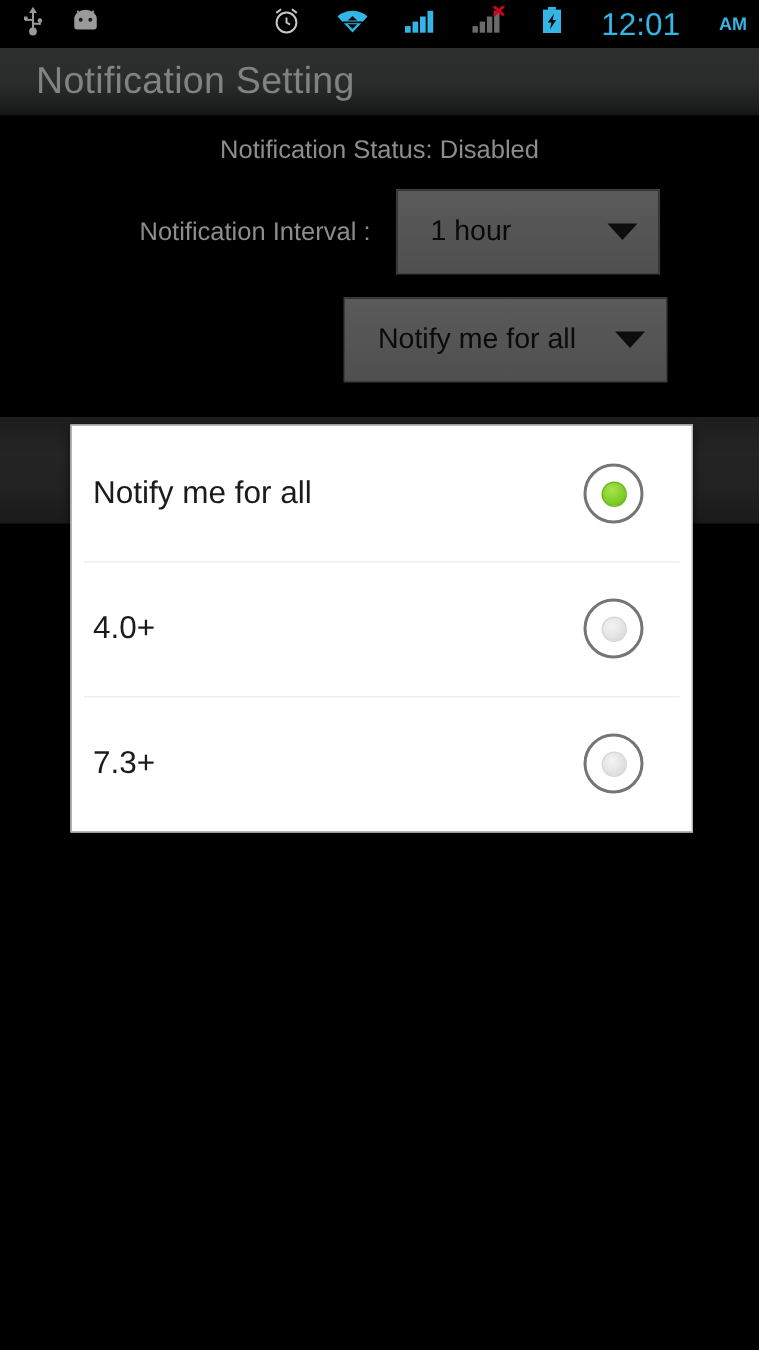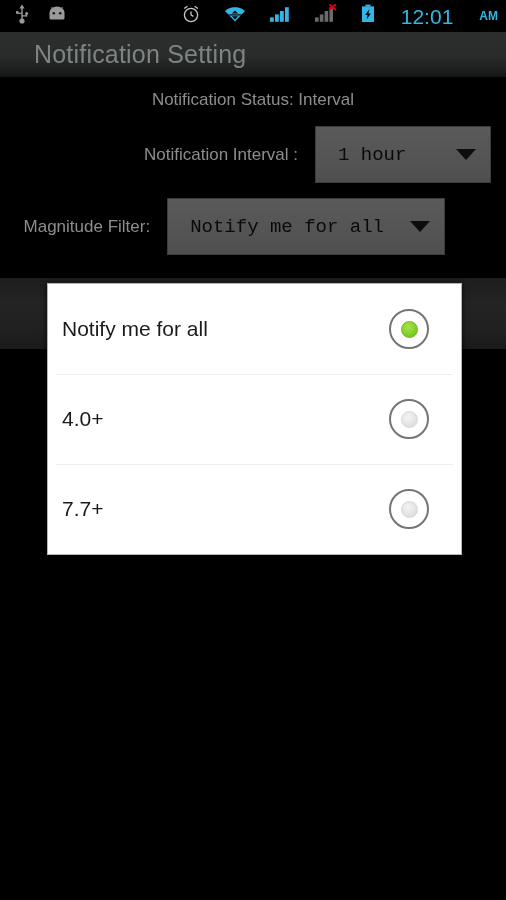--- a/index.html
+++ b/index.html
@@ -54,21 +54,21 @@
   
   .titlebar {
     position: absolute;
     left: 0; top: 32px;
     width: 506px; height: 46px;
     background: linear-gradient(to bottom, #2d2f2f 0%, #2a2c2c 52%, #1c1e1e 88%, #121313 100%);
     border-bottom: 1px solid #000;
     box-sizing: border-box;
     display: flex;
     align-items: center;
-    padding-left: 34px;
+    padding-left: 24px;
   }
   .title-text {
     color: #7d8481;
     font-size: 25px;
     font-weight: normal;
     letter-spacing: 0.2px;
   }
 
   
   .content {
@@ -84,40 +84,39 @@
     width: 506px;
     text-align: center;
     color: #8d8d8d;
     font-size: 17px;
   }
   .field-row {
     position: absolute;
     display: flex;
     align-items: center;
   }
-  .field-row.interval { left: 0; top: 47px; width: 491px; justify-content: flex-end; }
+  .field-row.interval { left: 0; top: 47px; width: 440px; justify-content: flex-end; }
   .field-row.magnitude { left: 0; top: 119px; width: 445px; justify-content: flex-end; }
 
   .field-label {
     color: #8d8d8d;
     font-size: 17px;
     margin-right: 17px;
     white-space: nowrap;
   }
   .spinner {
     background: linear-gradient(to bottom, #5a5a5a 0%, #555555 50%, #4f4f4f 100%);
     border: 1px solid #3c3c3c;
     height: 57px;
     box-sizing: border-box;
     display: flex;
     align-items: center;
     padding: 0 14px 0 0;
     min-width: 176px;
     justify-content: space-between;
-    font-family: Liberation Mono, monospace;
   }
   .spinner .sp-text {
     color: #0a0a0a;
     font-size: 19px;
     padding-left: 22px;
     white-space: nowrap;
   }
   .caret {
     width: 0; height: 0;
     border-left: 10px solid transparent;
@@ -274,32 +273,31 @@
     <span class="sb-ampm">AM</span>
   </div>
 </div>
 
 <div class="titlebar">
   <span class="title-text">Notification Setting</span>
 </div>
 
 <div class="content">
 
-  <div class="status-line">Notification Status: Interval</div>
+  <div class="status-line">Notification Status: Disabled</div>
 
   <div class="field-row interval">
     <span class="field-label">Notification Interval :</span>
     <div class="spinner">
       <span class="sp-text">1 hour</span>
       <span class="caret"></span>
     </div>
   </div>
 
   <div class="field-row magnitude">
-    <span class="field-label">Magnitude Filter:</span>
     <div class="spinner">
       <span class="sp-text">Notify me for all</span>
       <span class="caret"></span>
     </div>
   </div>
 </div>
 
 <div class="dim-band"></div>
 
 <div class="dropdown" id="dropdown">
@@ -309,18 +307,18 @@
         <span class="dot"></span>
       </span>
     </div>
     <div class="dd-item">
       <span class="dd-label">4.0+</span>
       <span class="radio">
         <span class="dot"></span>
       </span>
     </div>
     <div class="dd-item">
-      <span class="dd-label">7.7+</span>
+      <span class="dd-label">7.3+</span>
       <span class="radio">
         <span class="dot"></span>
       </span>
     </div>
   </div>
 
 </body></html>

